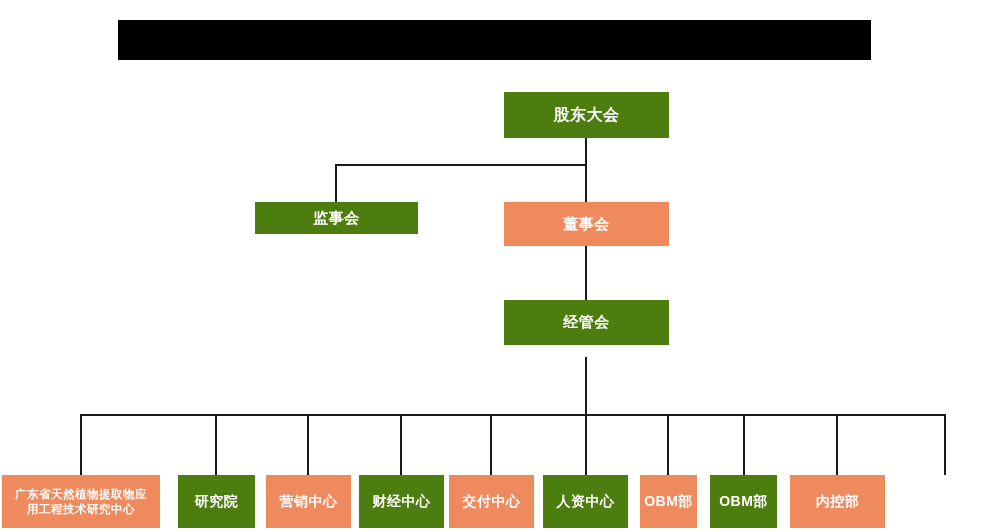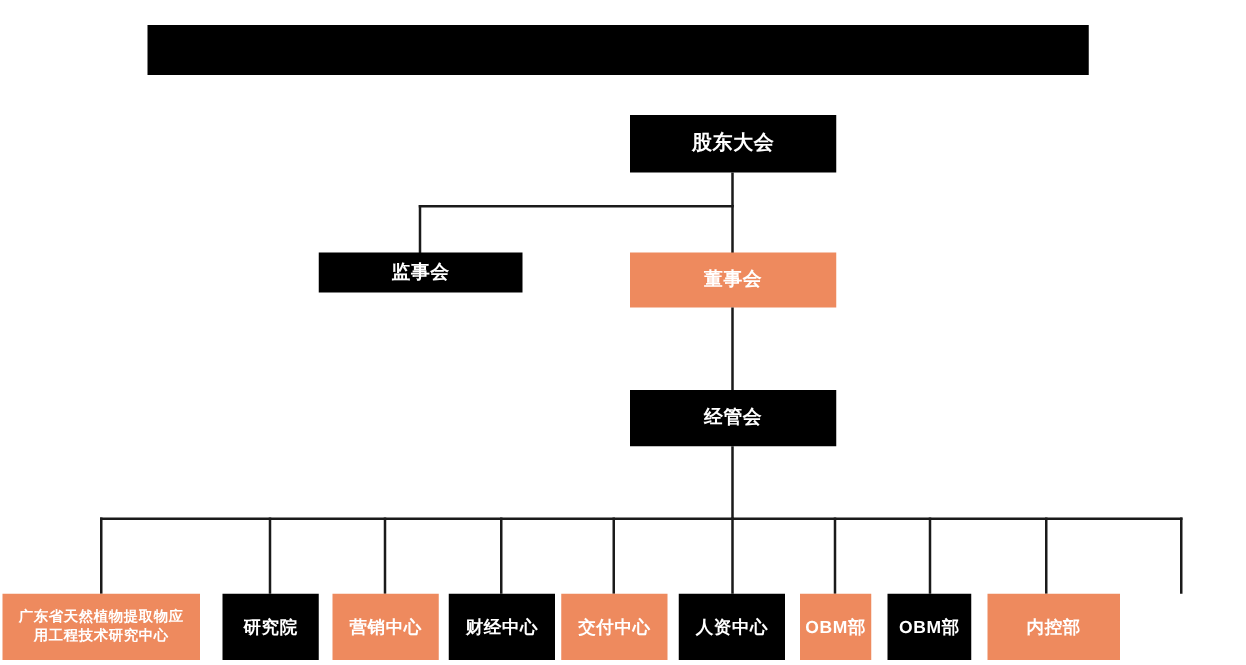--- a/index.html
+++ b/index.html
@@ -30,21 +30,21 @@
     box-sizing: border-box;
     display: flex;
     align-items: center;
     justify-content: center;
     text-align: center;
     color: #ffffff;
     line-height: 1.25;
     letter-spacing: 0.5px;
     font-weight: 700;
   }
-  .node.dark   { background: #000000; }
+  .node.dark   { background: #4d7c0f; }
   .node.light  { background: #EE8A5E; }
 
   .lvl1 { font-size: 16px; }
   .lvl2 { font-size: 15px; }
   .lvl3 { font-size: 15px; }
   .leaf { font-size: 14px; }
   .leaf.small { font-size: 11.5px; font-weight: 700; padding: 0 4px; }
 
   .line {
     position: absolute;
@@ -75,21 +75,21 @@
   <div class="node dark lvl2" style="left:255px; top:202px; width:163px; height:32px;">
     <span>监事会</span>
   </div>
 
   <div class="node light lvl2" style="left:504px; top:202px; width:165px; height:44px;">
     <span>董事会</span>
   </div>
 
   <div class="line vline" style="left:585px; top:246px; width:2px; height:66px;"></div>
 
-  <div class="node dark lvl3" style="left:504px; top:312px; width:165px; height:45px;">
+  <div class="node dark lvl3" style="left:504px; top:300px; width:165px; height:45px;">
     <span>经管会</span>
   </div>
 
   <div class="line vline" style="left:585px; top:357px; width:2px; height:59px;"></div>
 
   <div class="line hline" style="left:80px; top:414px; width:866px; height:2px;"></div>
 
   <div class="line vline" style="left:80px;  top:414px; width:2px; height:61px;"></div>
   <div class="line vline" style="left:215px; top:414px; width:2px; height:61px;"></div>
   <div class="line vline" style="left:307px; top:414px; width:2px; height:61px;"></div>
@@ -127,18 +127,18 @@
   </div>
 
   <div class="node light leaf" style="left:640px; top:475px; width:57px; height:53px;">
     <span>OBM部</span>
   </div>
 
   <div class="node dark leaf" style="left:710px; top:475px; width:67px; height:53px;">
     <span>OBM部</span>
   </div>
 
-  <div class="node light leaf" style="left:790px; top:475px; width:106px; height:53px;text-align:right;">
+  <div class="node light leaf" style="left:790px; top:475px; width:95px; height:53px;text-align:right;">
     <span>内控部</span>
   </div>
 
 
 </div>
 
 </body></html>

